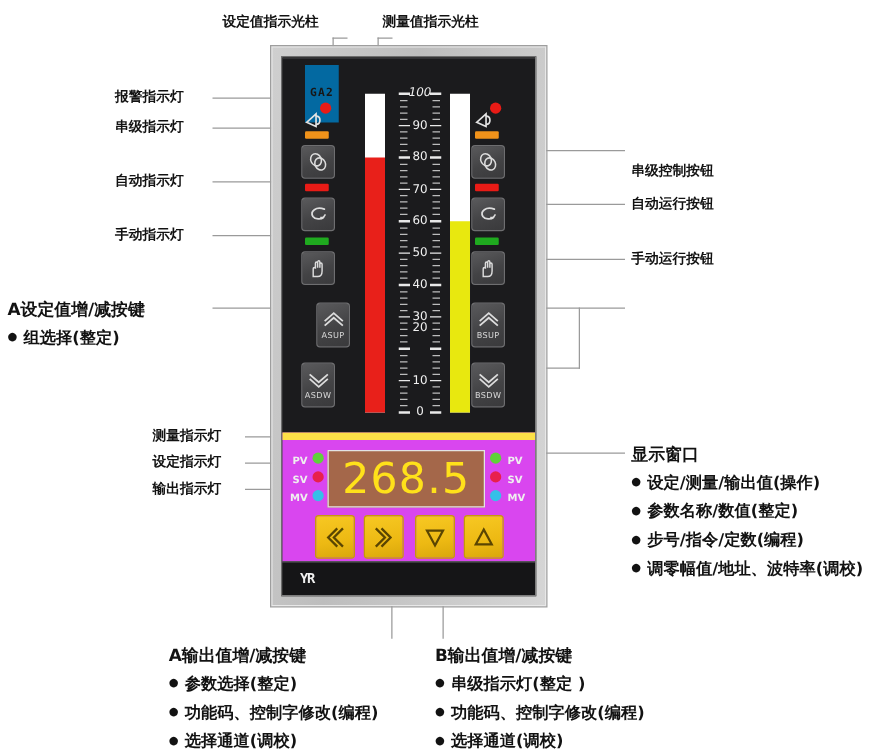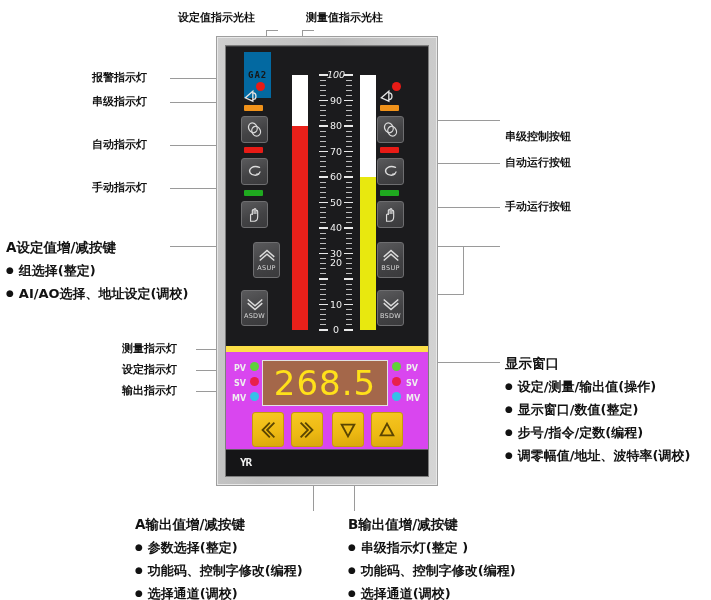--- a/index.html
+++ b/index.html
@@ -119,21 +119,20 @@
 
   <div class="anno" style="left:92px;top:137px;">自动指示灯</div>
   <div class="lh" style="left:170px;top:145px;width:62px;"></div>
 
   <div class="anno" style="left:92px;top:180px;">手动指示灯</div>
   <div class="lh" style="left:170px;top:188px;width:62px;"></div>
 
   <div class="hdr" style="left:6px;top:239px;">A设定值增/减按键</div>
   <div class="bullets" style="left:6px;top:260px;">
     <span class="b">组选择(整定)</span>
-    <span class="b">AI/AO选择、地址设定(调校)</span>
   </div>
 
   <div class="lh" style="left:170px;top:246px;width:52px;"></div>
   <div class="lv" style="left:221px;top:246px;height:49px;"></div>
   <div class="lh" style="left:221px;top:246px;width:30px;"></div>
   <div class="lh" style="left:221px;top:294px;width:30px;"></div>
 
   <div class="anno" style="left:122px;top:341px;">测量指示灯</div>
   <div class="lh" style="left:196px;top:349px;width:40px;"></div>
 
@@ -152,21 +151,21 @@
   <div class="anno" style="left:505px;top:199px;">手动运行按钮</div>
   <div class="lh" style="left:434px;top:207px;width:66px;"></div>
 
   <div class="lh" style="left:434px;top:246px;width:66px;"></div>
   <div class="lh" style="left:434px;top:294px;width:30px;"></div>
   <div class="lv" style="left:463px;top:246px;height:49px;"></div>
 
   <div class="hdr" style="left:505px;top:355px;">显示窗口</div>
   <div class="bullets" style="left:505px;top:376px;">
     <span class="b">设定/测量/输出值(操作)</span>
-    <span class="b">显示窗口/数值(整定)</span>
+    <span class="b">参数名称/数值(整定)</span>
     <span class="b">步号/指令/定数(编程)</span>
     <span class="b">调零幅值/地址、波特率(调校)</span>
   </div>
   <div class="lh" style="left:395px;top:362px;width:105px;"></div>
 
   <div class="hdr" style="left:135px;top:516px;">A输出值增/减按键</div>
   <div class="bullets" style="left:135px;top:537px;">
     <span class="b">参数选择(整定)</span>
     <span class="b">功能码、控制字修改(编程)</span>
     <span class="b">选择通道(调校)</span>

